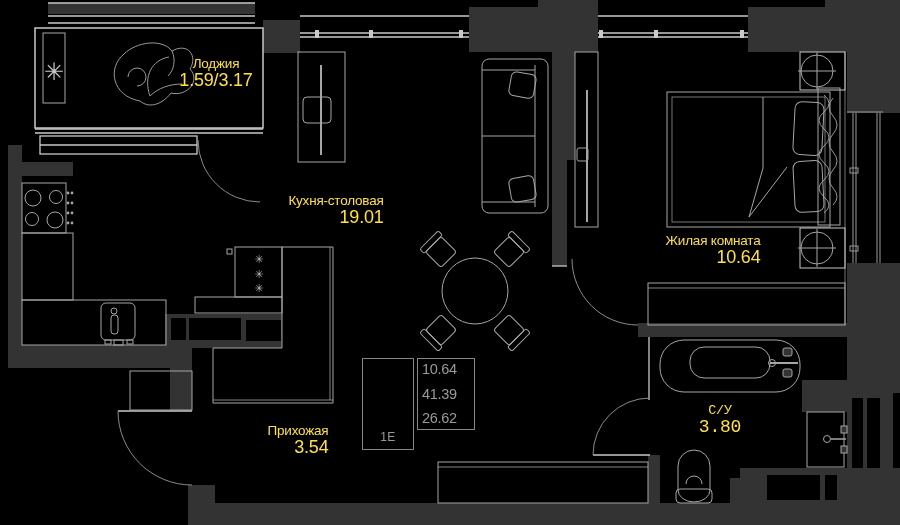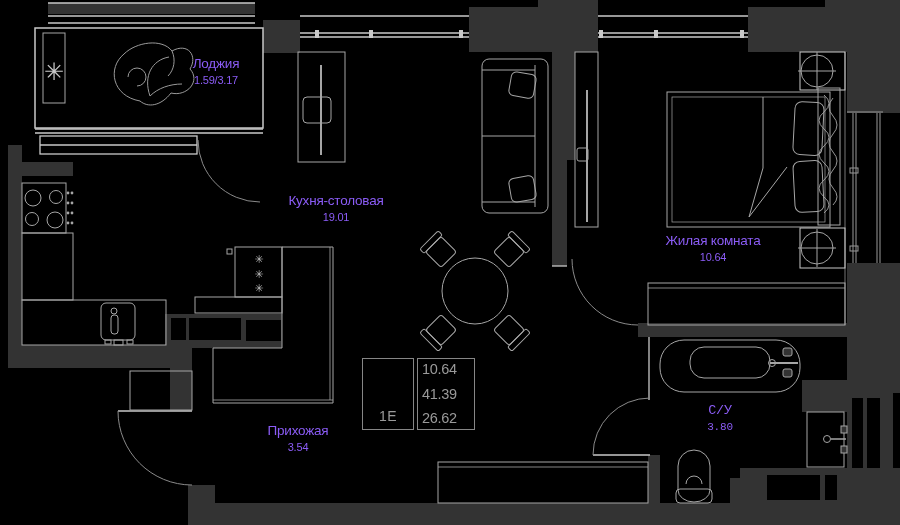--- a/index.html
+++ b/index.html
@@ -2,31 +2,31 @@
 <html><head>
 <meta charset="utf-8">
 <style>
   html,body{margin:0;padding:0;background:#000;}
   .stage{
     position:relative;width:900px;height:525px;background:#000;overflow:hidden;
     font-family:"Liberation Sans",sans-serif;
   }
   .stage svg{position:absolute;left:0;top:0;}
   .room-label{
-    position:absolute;color:#8b5cf6;text-align:center;white-space:nowrap;
+    position:absolute;color:#fde047;text-align:center;white-space:nowrap;
     font-size:13.5px;line-height:17px;letter-spacing:-0.2px;transform:translateX(-50%);
   }
-  .room-label .area{font-size:11px;}
+  .room-label .area{font-size:18px;text-align:right;}
   .info-table{
     position:absolute;left:362px;top:358px;display:flex;gap:3px;color:#9a9a9a;
   }
   .info-cell{border:1.5px solid #868686;box-sizing:border-box;background:#000;}
   .info-cell.type{
-    width:52px;height:72px;display:flex;align-items:flex-end;justify-content:center;
-    font-size:14px;padding-bottom:5px;letter-spacing:0.5px;
+    width:52px;height:92px;display:flex;align-items:flex-end;justify-content:center;
+    font-size:12px;padding-bottom:5px;letter-spacing:0.5px;
   }
   .info-cell.areas{
     width:58px;height:72px;display:flex;flex-direction:column;justify-content:space-between;
     padding:2px 2px 3px 4px;font-size:14.5px;letter-spacing:-0.3px;
   }
 </style>
 </head>
 <body>
 
 <div class="stage">

